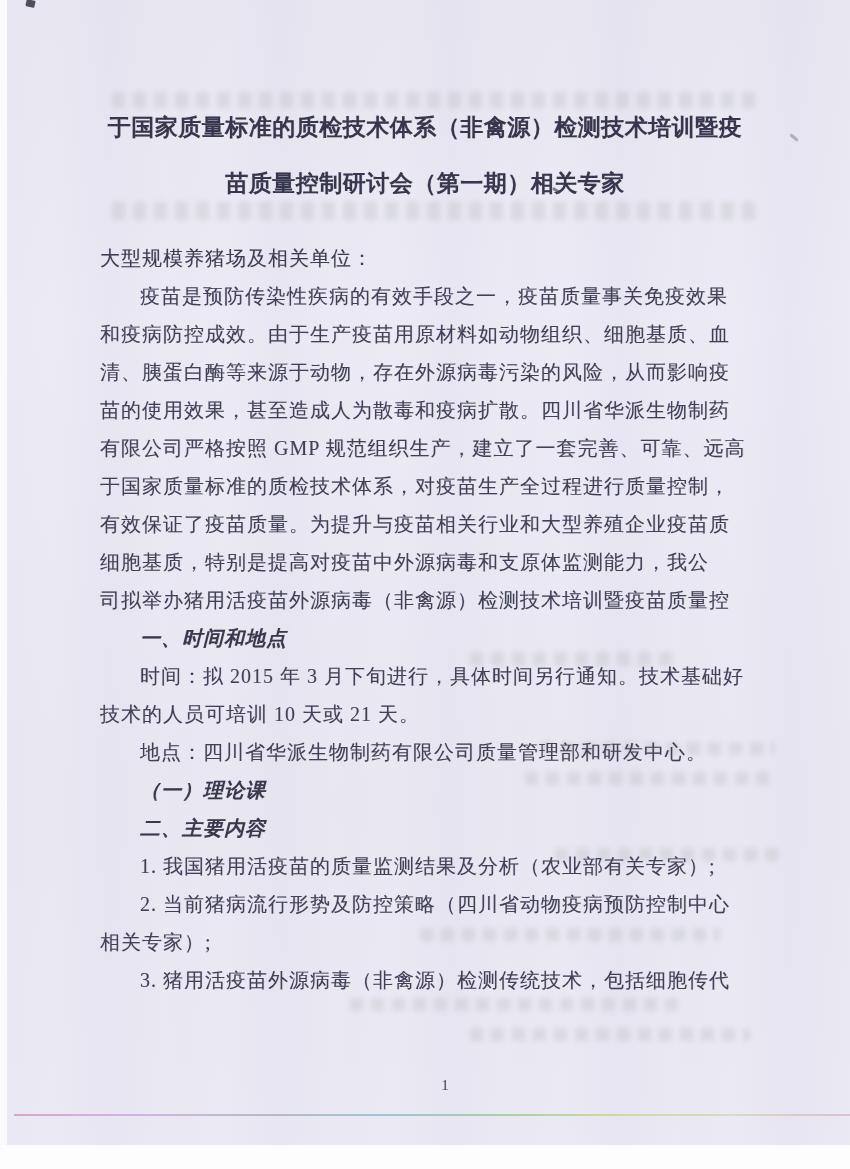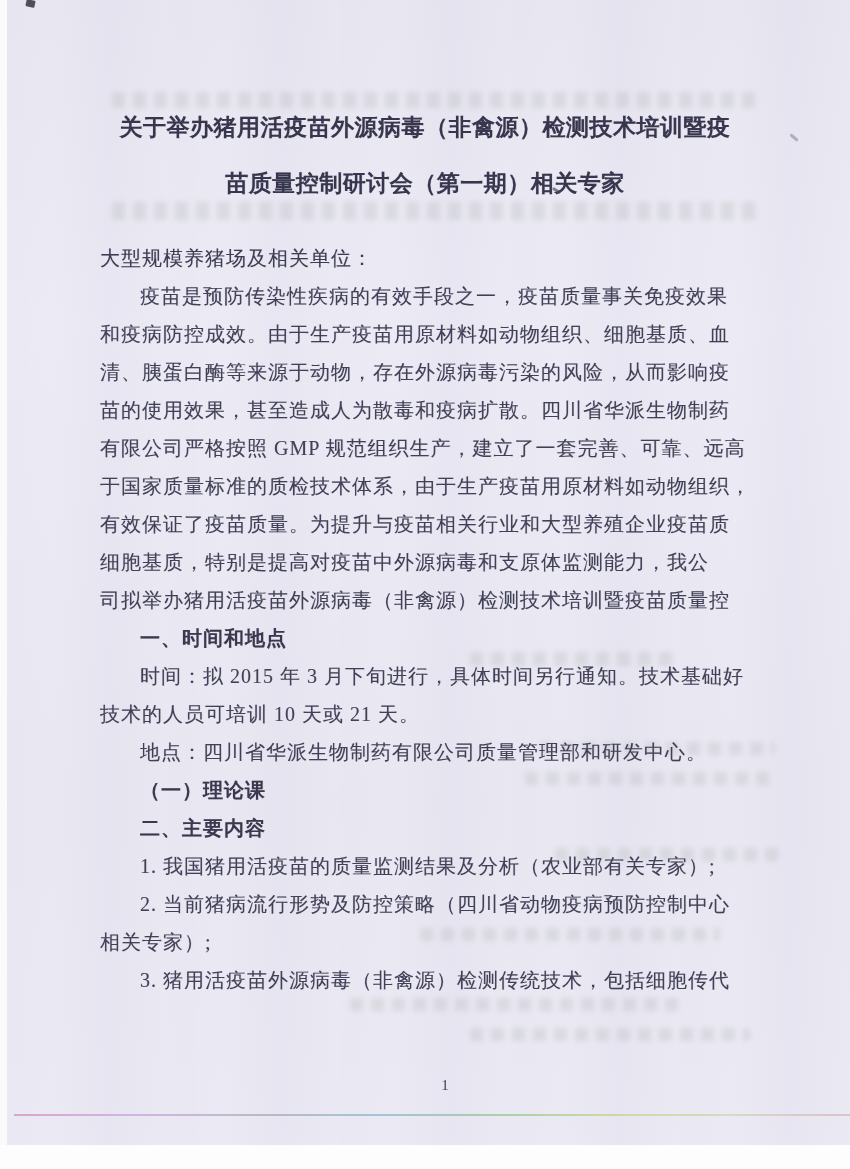--- a/index.html
+++ b/index.html
@@ -47,21 +47,21 @@
     margin: 27px 80px 0 100px;
   }
   .line {
     font-size: 20px;
     line-height: 38px;
     letter-spacing: 1px;
     color: #423f58;
     white-space: nowrap;
     text-shadow: 0.6px 0 0 rgba(90,170,110,0.28), -0.6px 0 0 rgba(200,110,200,0.20);
   }
-  .line.heading { font-weight: 700; color: #3a374f; }
+  .line.heading { font-weight: 700; color: #3a374f; font-style: italic; }
   .line.salutation { color: #3e3b54; }
   .line.indent { text-indent: 2em; }
   .page-number {
     position: absolute;
     left: 0;
     top: 1074px;
     width: 850px;
     text-align: center;
     text-indent: 40px;
     font-size: 15px;
@@ -137,31 +137,31 @@
     <div class="bleed b2"></div>
     <div class="bleed b3"></div>
     <div class="bleed b4"></div>
     <div class="bleed b5"></div>
     <div class="bleed b6"></div>
     <div class="bleed b7"></div>
     <div class="bleed b8"></div>
     <div class="bleed b9"></div>
 
     <div class="title-block">
-        <div class="title-line">关于举办猪用活疫苗外源病毒（非禽源）检测技术培训暨疫</div>
+        <div class="title-line">于国家质量标准的质检技术体系（非禽源）检测技术培训暨疫</div>
         <div class="title-line">苗质量控制研讨会（第一期）相关专家</div>
       </div>
     <div class="body-block">
         <div class="line salutation">大型规模养猪场及相关单位：</div>
         <div class="line body indent">疫苗是预防传染性疾病的有效手段之一，疫苗质量事关免疫效果</div>
         <div class="line body">和疫病防控成效。由于生产疫苗用原材料如动物组织、细胞基质、血</div>
         <div class="line body">清、胰蛋白酶等来源于动物，存在外源病毒污染的风险，从而影响疫</div>
         <div class="line body">苗的使用效果，甚至造成人为散毒和疫病扩散。四川省华派生物制药</div>
         <div class="line body">有限公司严格按照 GMP 规范组织生产，建立了一套完善、可靠、远高</div>
-        <div class="line body">于国家质量标准的质检技术体系，由于生产疫苗用原材料如动物组织，</div>
+        <div class="line body">于国家质量标准的质检技术体系，对疫苗生产全过程进行质量控制，</div>
         <div class="line body">有效保证了疫苗质量。为提升与疫苗相关行业和大型养殖企业疫苗质</div>
         <div class="line body">细胞基质，特别是提高对疫苗中外源病毒和支原体监测能力，我公</div>
         <div class="line body">司拟举办猪用活疫苗外源病毒（非禽源）检测技术培训暨疫苗质量控</div>
         <div class="line heading indent">一、时间和地点</div>
         <div class="line body indent">时间：拟 2015 年 3 月下旬进行，具体时间另行通知。技术基础好</div>
         <div class="line body">技术的人员可培训 10 天或 21 天。</div>
         <div class="line body indent">地点：四川省华派生物制药有限公司质量管理部和研发中心。</div>
         <div class="line heading indent">（一）理论课</div>
         <div class="line heading indent">二、主要内容</div>
         <div class="line body indent">1. 我国猪用活疫苗的质量监测结果及分析（农业部有关专家）;</div>

